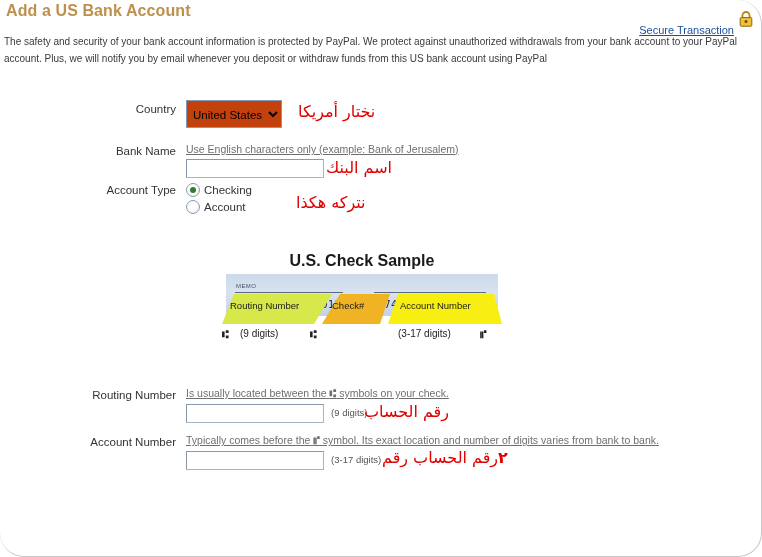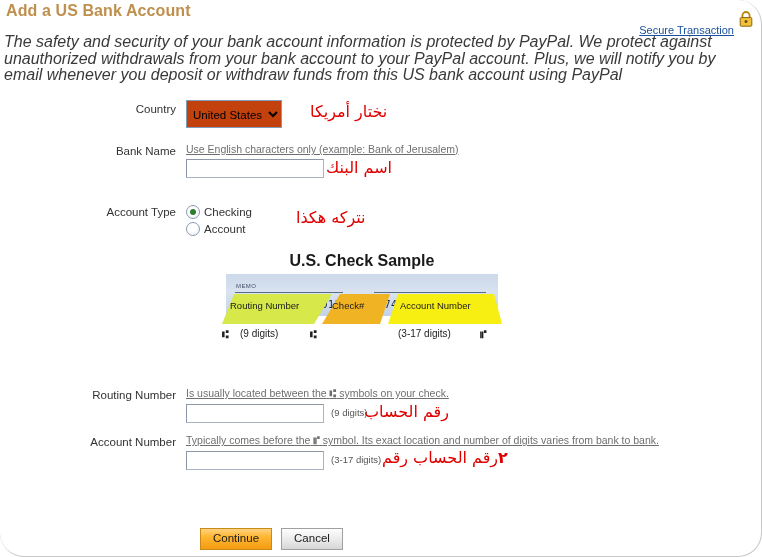--- a/index.html
+++ b/index.html
@@ -58,24 +58,23 @@
     margin-top: 20px;
   }
   .lock-icon { display: block; }
 
   
   .intro {
     position: absolute;
     left: 4px;
     top: 34px;
     width: 748px;
-    font-size: 16px;
+    font-size: 10px;
     line-height: 16.5px;
     color: #3a3a3a;
-    font-style: italic;
   }
 
   
   .form {
     position: absolute;
     left: 0;
     top: 100px;
     width: 762px;
   }
   .frow {
@@ -309,25 +308,25 @@
   <div class="intro">The safety and security of your bank account information is protected by PayPal. We protect against unauthorized withdrawals from your bank account to your PayPal account. Plus, we will notify you by email whenever you deposit or withdraw funds from this US bank account using PayPal</div>
 
   <div class="form">
 
     <div class="frow" style="margin-bottom:14px;">
       <div class="flabel">Country</div>
       <div class="ffield">
         <select class="sel">
           <option>United States</option>
         </select>
-        <span class="ann" style="left:124px; top:2px;">نختار أمريكا</span>
-      </div>
-    </div>
-
-    <div class="frow" style="margin-bottom:25px;">
+        <span class="ann" style="left:112px; top:2px;">نختار أمريكا</span>
+      </div>
+    </div>
+
+    <div class="frow" style="margin-bottom:3px;">
       <div class="flabel">Bank Name</div>
       <div class="ffield">
         <div class="hint">Use English characters only (example: Bank of Jerusalem)</div>
         <div style="margin-top:3px; position:relative;">
           <input class="txt" type="text" value="" style="">
           <span class="ann" style="left:140px; top:-1px;">اسم البنك</span>
         </div>
       </div>
     </div>
 
@@ -335,21 +334,21 @@
       <div class="flabel">Account Type</div>
       <div class="ffield">
         <div class="radio-line">
           <span class="radio on"></span>
           <span>Checking</span>
         </div>
         <div class="radio-line">
           <span class="radio"></span>
           <span>Account</span>
         </div>
-        <span class="ann" style="left:110px; top:5px;">نتركه هكذا</span>
+        <span class="ann" style="left:110px; top:12px;">نتركه هكذا</span>
       </div>
     </div>
   </div>
 
   <div class="check-wrap">
     <div class="check-title">U.S. Check Sample</div>
 
     <div class="check-body">
       <span class="memo">MEMO</span>
       <span class="memo-line"></span>
@@ -409,18 +408,14 @@
         <div style="margin-top:3px; position:relative;">
           <input class="txt" type="text" value="" style="">
           <span class="sub" style="margin-left:4px;">(3-17 digits)</span>
           <span class="ann" style="left:196px; top:-3px;"><span class="ann-num">٢</span><span>رقم الحساب رقم</span></span>
         </div>
       </div>
     </div>
 
   </div>
 
-  <div class="btn-row">
-    <button class="btn btn-continue">Continue</button>
-    <button class="btn btn-cancel">Cancel</button>
-  </div>
 
 </div>
 
 </body></html>

